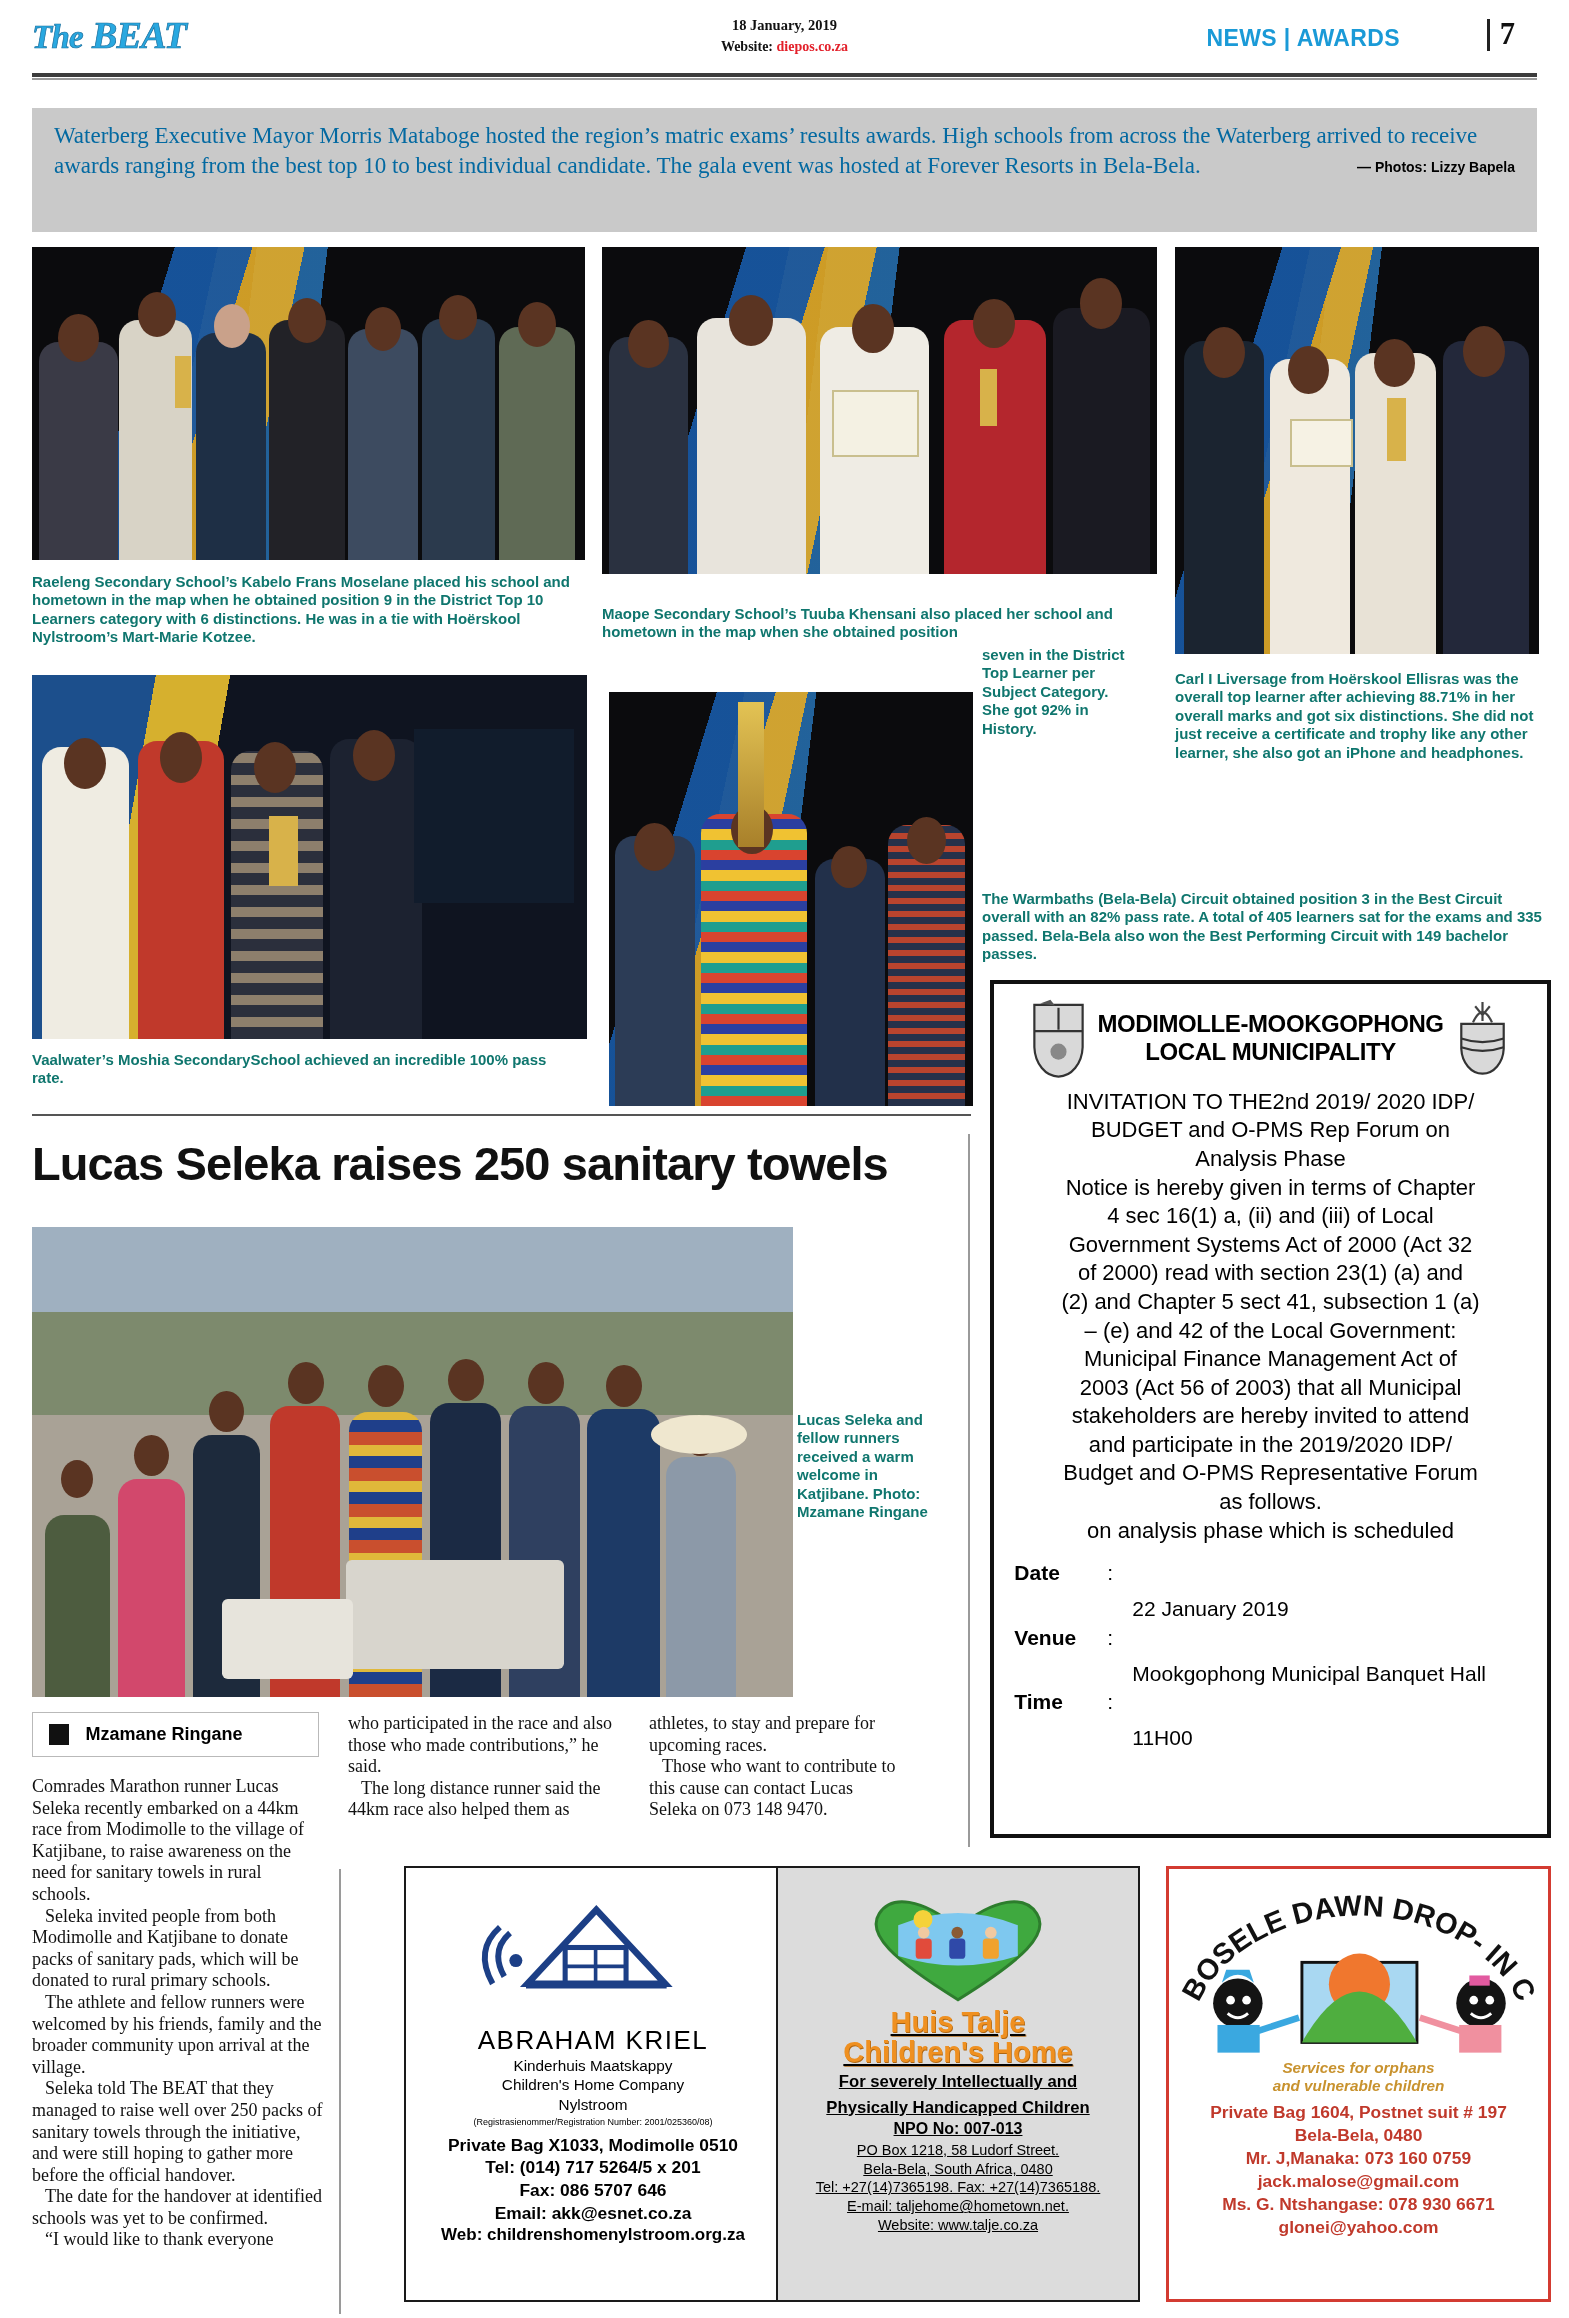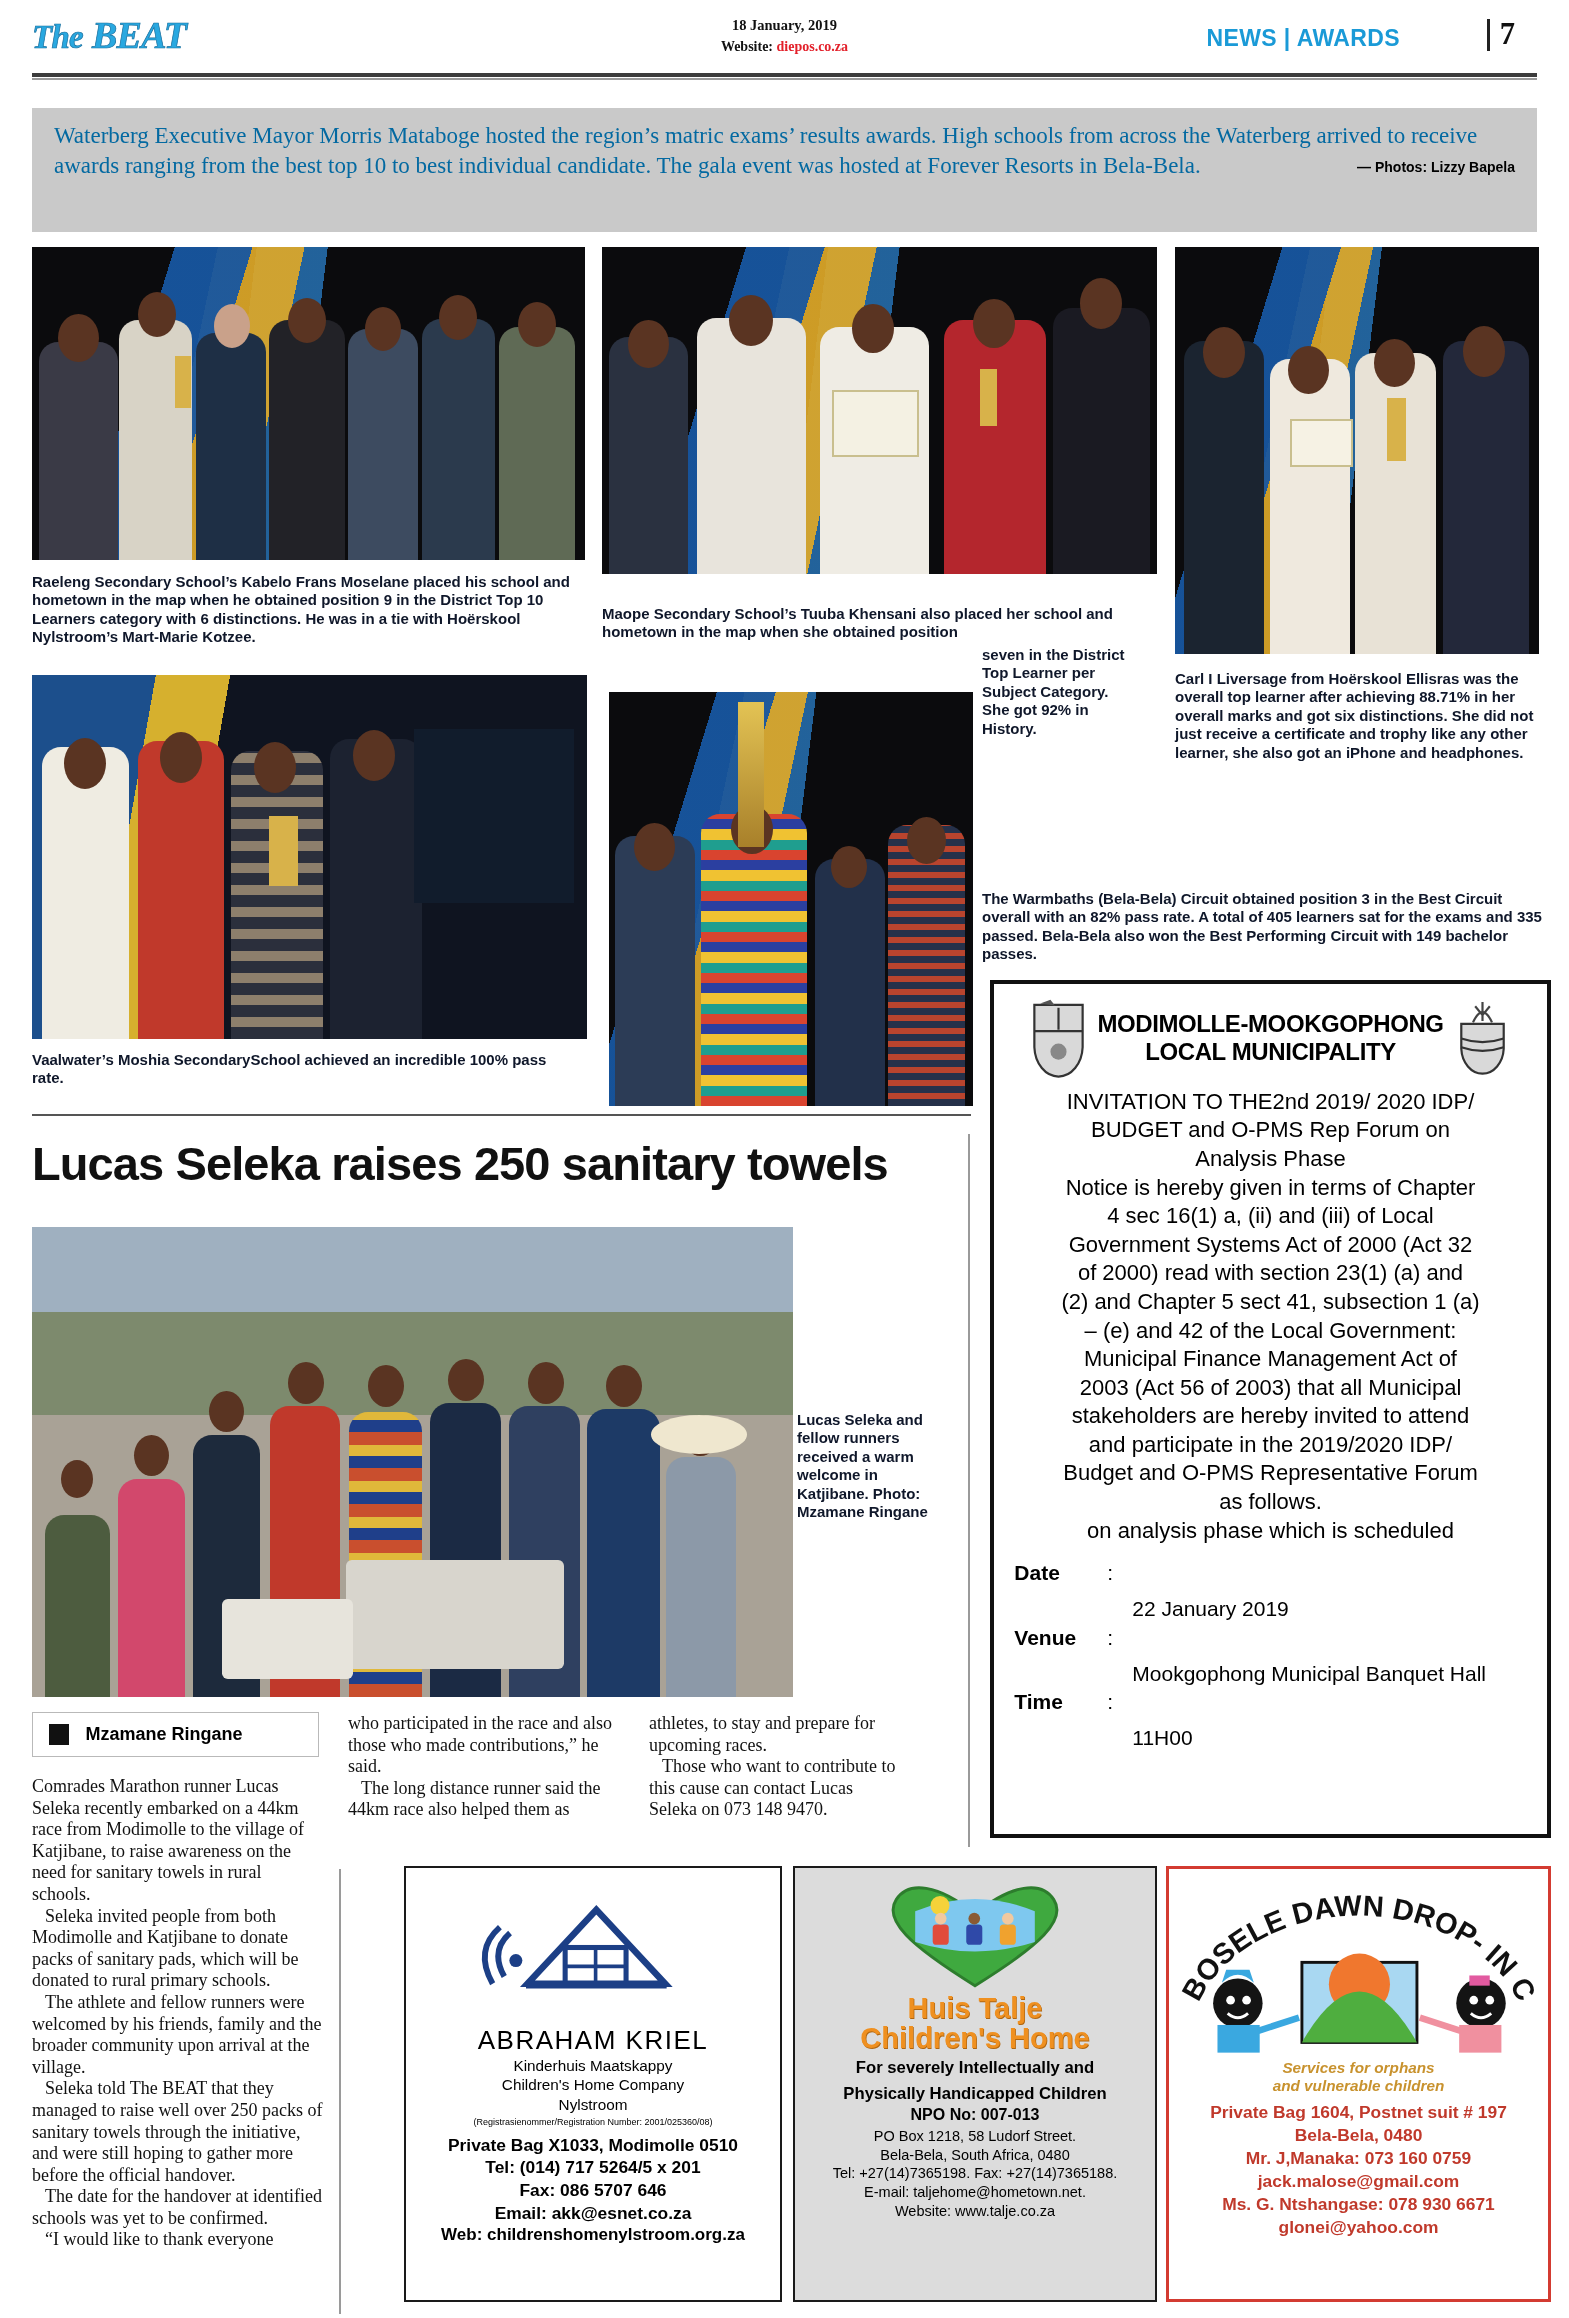--- a/index.html
+++ b/index.html
@@ -69,21 +69,21 @@
       linear-gradient(102deg, rgba(0,0,0,0) 0 30%, rgba(222,168,40,.92) 30% 44%, rgba(0,0,0,0) 44% 50%),
       linear-gradient(97deg, rgba(0,0,0,0) 0 38%, rgba(40,120,190,.8) 38% 50%, rgba(0,0,0,0) 50% 56%),
       #0b0b0d;
   }
   .fig { position:absolute; bottom:0; border-radius:19px 19px 0 0; }
   .head { position:absolute; border-radius:50%; background:#5a3422; }
 
   .capt {
     position:absolute;
     font-size:15px; font-weight:bold; line-height:1.23;
-    font-family:"Liberation Sans", sans-serif; color:#0f172a;
+    font-family:"Liberation Sans", sans-serif; color:#0f766e;
   }
 
   .hrule { position:absolute; background:#555; height:2.2px; }
 
   
   .headline {
     position:absolute; left:32px; top:1140px; width:938px;
     font-size:47px; font-weight:bold; letter-spacing:-0.9px;
     font-family:"Liberation Sans", sans-serif;
     color:#111; line-height:1;
@@ -134,21 +134,21 @@
   
   .ad { position:absolute; background:#fff; }
   .ad-ak { left:404px; top:1866px; width:378px; height:436px; border:2.9px solid #1a1a1a; padding:7.3px; }
   .ak-logo { width:100%; height:150px; position:relative; }
   .ak-name { font-size:26px; letter-spacing:1.5px; text-align:center; font-family:"Liberation Sans", sans-serif;}
   .ak-sub { font-size:15.3px; text-align:center; line-height:1.25; }
   .ak-reg { font-size:9px; text-align:center; margin-top:2.9px; }
   .ak-info { font-size:17.4px; font-weight:bold; text-align:center; line-height:1.30; margin-top:7.3px; }
   .ak-info .w { font-size:17px; }
 
-  .ad-ht { left:793px; top:1866px; width:364px; height:436px; border:2.9px solid #1a1a1a; background:#dcdcdc; padding:1px; text-align:center;}
+  .ad-ht { left:776px; top:1866px; width:364px; height:436px; border:2.9px solid #1a1a1a; background:#dcdcdc; padding:15px; text-align:center;text-decoration:underline;}
   .ht-logo { height:124px; position:relative; }
   .ht-title { font-size:29px; font-weight:bold; color:#ef9020; font-family:"Liberation Sans", sans-serif; line-height:1.05; text-shadow:0.7px 0.7px 0 #b06610;}
   .ht-sub { font-size:16.7px; font-weight:bold; line-height:1.25; margin-top:4.4px;}
   .ht-npo { font-size:16px; font-weight:bold; margin-top:1.5px;}
   .ht-info { font-size:14.5px; line-height:1.30; margin-top:2.9px;}
 
   .ad-bd { left:1166px; top:1866px; width:385px; height:436px; border:3.6px solid #d33b31; padding:5.8px; text-align:center;}
   .bd-tag { font-size:15.3px; font-style:italic; font-weight:bold; color:#c8922e; line-height:1.2; }
   .bd-info { font-size:17.4px; font-weight:bold; color:#c0392b; line-height:1.32; margin-top:5.8px;}
 

